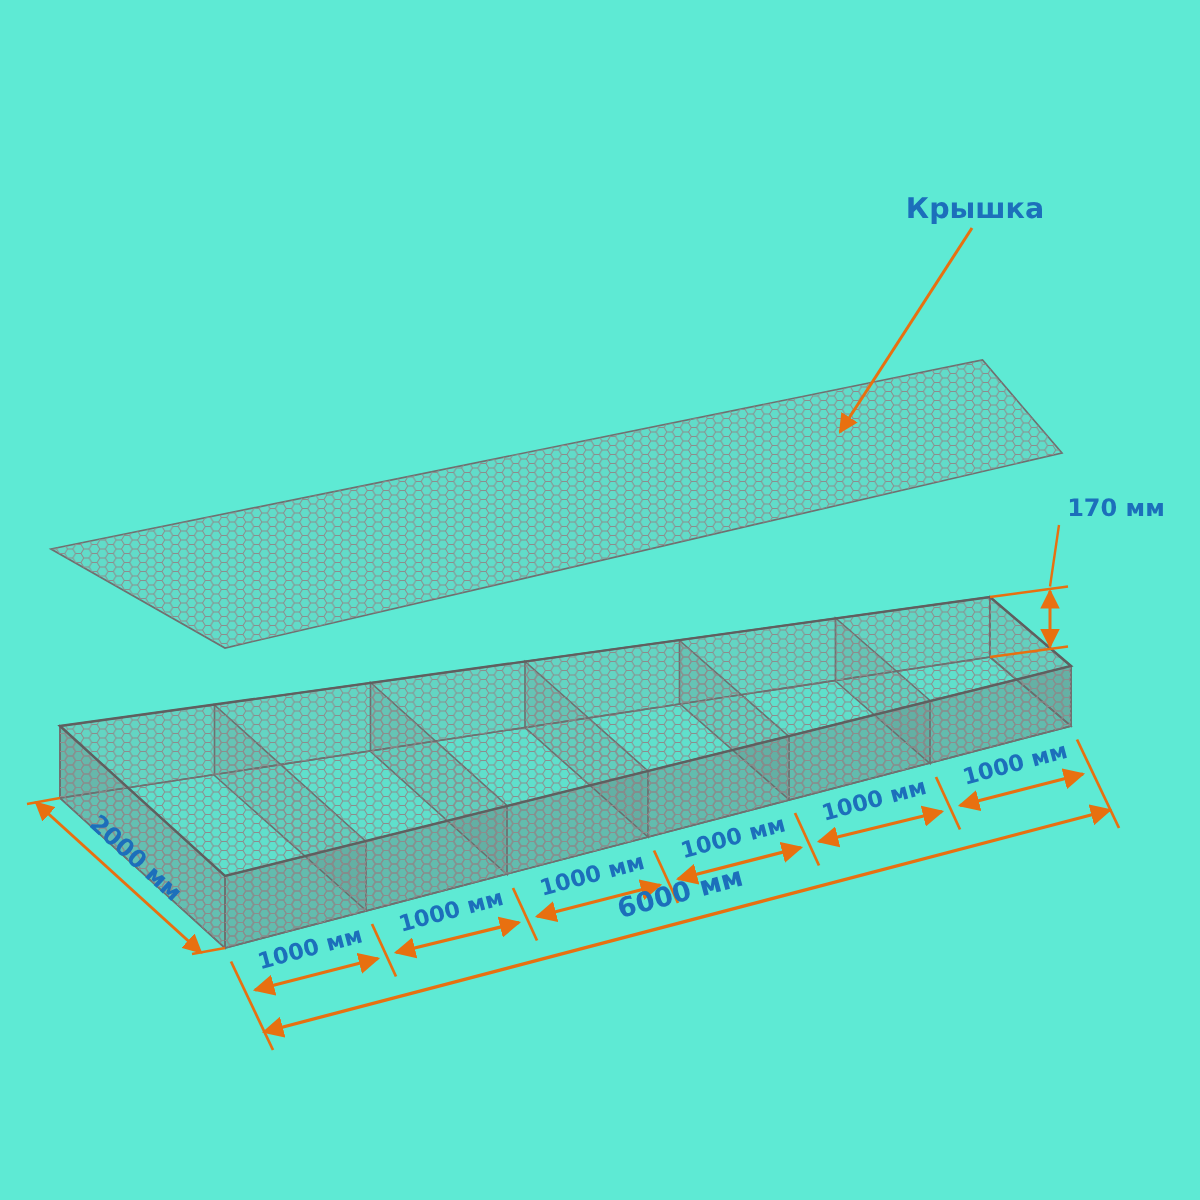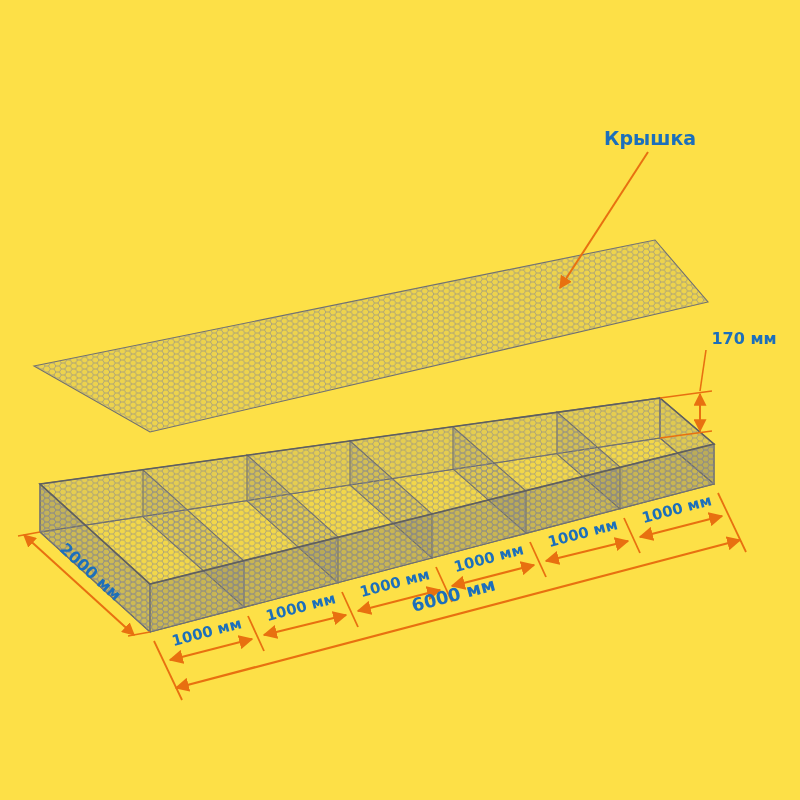--- a/index.html
+++ b/index.html
@@ -8,21 +8,21 @@
     background: #ffffff;
     width: 800px;
     height: 800px;
     overflow: hidden;
     font-family: "DejaVu Sans", sans-serif;
   }
   .stage {
     position: relative;
     width: 800px;
     height: 800px;
-    background: #fde047;
+    background: #5eead4;
   }
   svg { display: block; }
   .dim-text {
     font-family: "DejaVu Sans", sans-serif;
     font-weight: bold;
     fill: #1c6fbb;
   }
   .mesh-edge { stroke: #6f6f6f; stroke-width: 1.1; }
   .dim-line  { stroke: #e87010; fill: none; }
 </style>

